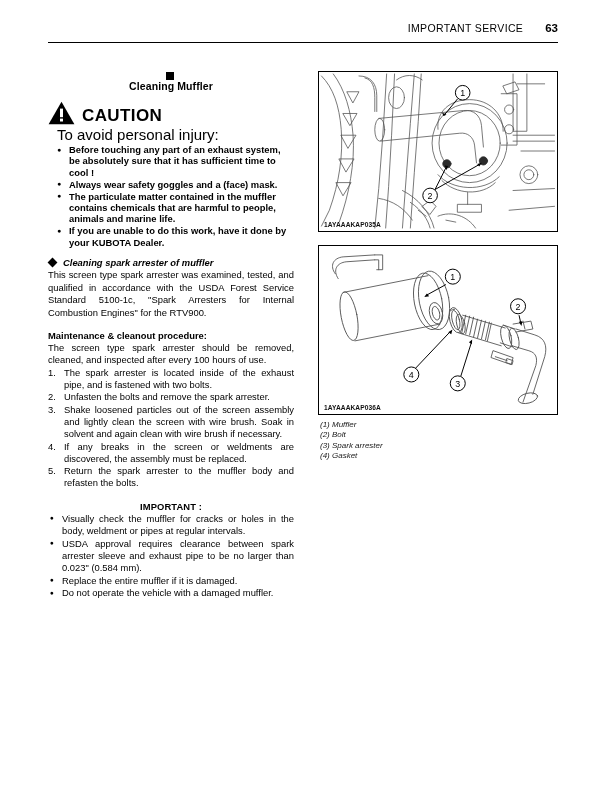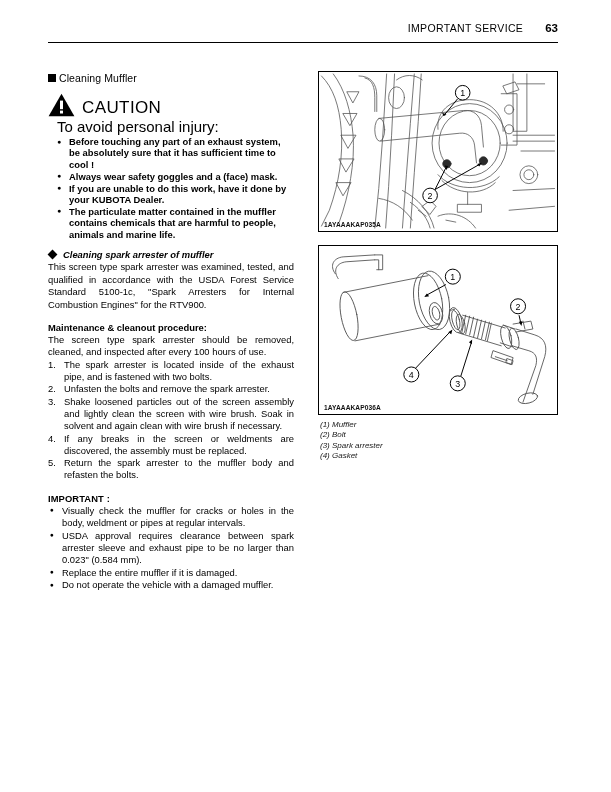--- a/index.html
+++ b/index.html
@@ -64,25 +64,26 @@
   .col-right {
     position: absolute;
     left: 318px;
     top: 71px;
     width: 240px;
   }
 
   
   .sec-head {
     font-size: 10.5px;
-    font-weight: normal;
+    font-weight: bold;
     display: flex;
     align-items: center;
     margin: 0 0 4px 0;
     letter-spacing: 0.1px;
+    flex-direction: column;
   }
   .sq-marker {
     display: inline-block;
     width: 8px;
     height: 8px;
     background: #000;
     margin-right: 3px;
     flex: 0 0 auto;
   }
 
@@ -95,21 +96,21 @@
     height: 26px;
   }
   .warn-tri {
     width: 27px;
     height: 24px;
     flex: 0 0 auto;
     position: relative;
   }
   .caution-word {
     font-size: 17px;
-    font-weight: normal;
+    font-weight: bold;
     letter-spacing: 0.4px;
     margin-left: 7px;
     line-height: 1;
     padding-bottom: 1px;
   }
   .caution-lead {
     font-size: 15px;
     font-weight: normal;
     margin: 1px 0 1px 9px;
   }
@@ -188,20 +189,21 @@
     top: 0;
     width: 13px;
     text-align: left;
   }
 
   .important-head {
     font-size: 9.4px;
     font-weight: bold;
     margin: 11px 0 1px 0;
     letter-spacing: 0.1px;
+    text-align: center;
   }
   ul.important-list {
     list-style: none;
     margin: 0;
     padding: 0;
   }
   ul.important-list > li {
     font-size: 9.4px;
     line-height: 12.4px;
     position: relative;
@@ -285,22 +287,22 @@
             <rect x="12.0" y="7.6" width="3.0" height="8.6" fill="#fff"></rect>
             <rect x="12.0" y="17.6" width="3.0" height="2.9" fill="#fff"></rect>
           </svg>
         </span>
         <span class="caution-word">CAUTION</span>
       </div>
       <div class="caution-lead">To avoid personal injury:</div>
       <ul class="caution-list">
         <li>Before touching any part of an exhaust system, be absolutely sure that it has sufficient time to cool !</li>
         <li>Always wear safety goggles and a (face) mask.</li>
+        <li>The particulate matter contained in the muffler contains chemicals that are harmful to people, animals and marine life.</li>
         <li>If you are unable to do this work, have it done by your KUBOTA Dealer.</li>
-        <li>The particulate matter contained in the muffler contains chemicals that are harmful to people, animals and marine life.</li>
       </ul>
     </div>
 
     <div class="sub-head">
       <span class="dia-marker"></span>
       <span>Cleaning spark arrester of muffler</span>
     </div>
     <p class="body-para">This screen type spark arrester was examined, tested, and qualified in accordance with the USDA Forest Service Standard 5100-1c, "Spark Arresters for Internal Combustion Engines" for the RTV900.</p>
 
     <div class="bold-lead">Maintenance &amp; cleanout procedure:</div>

